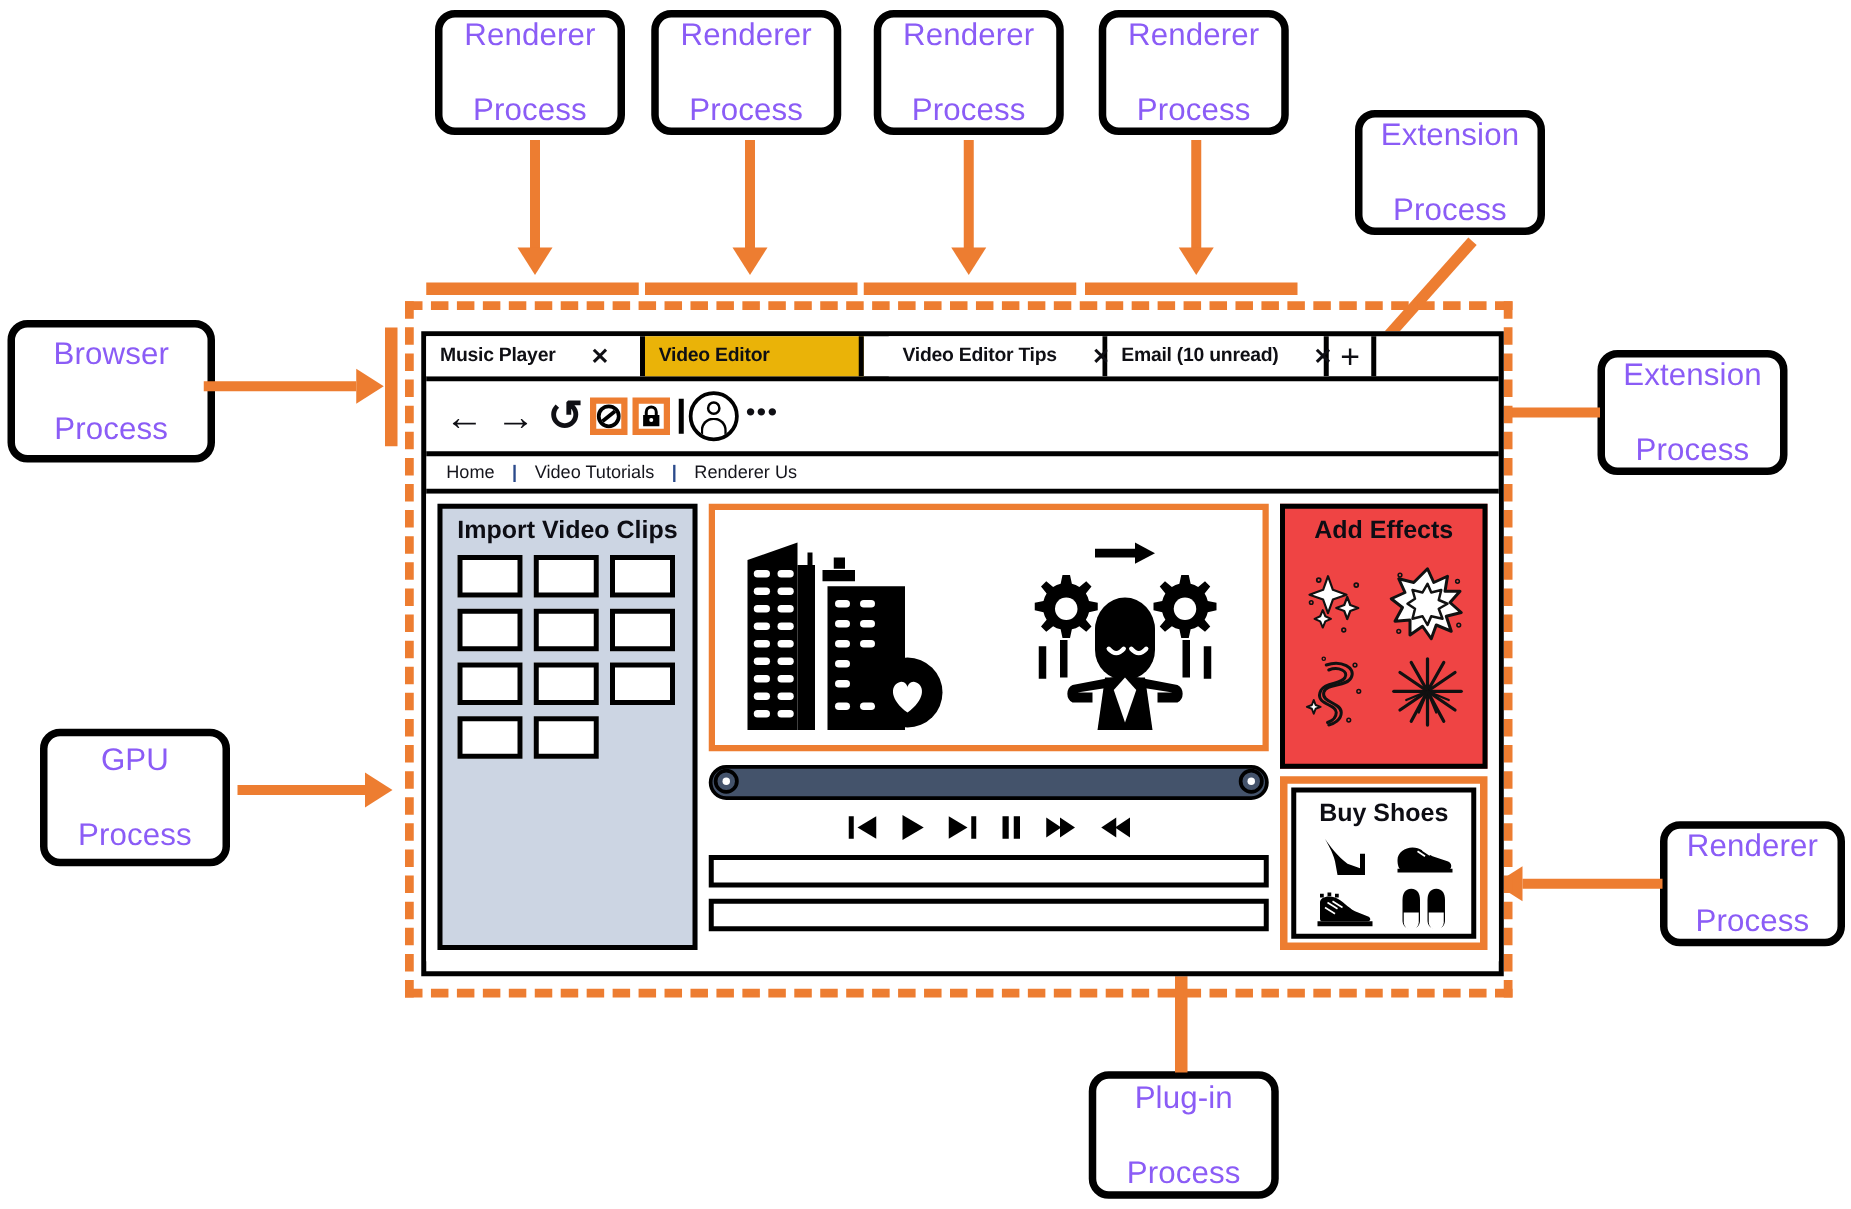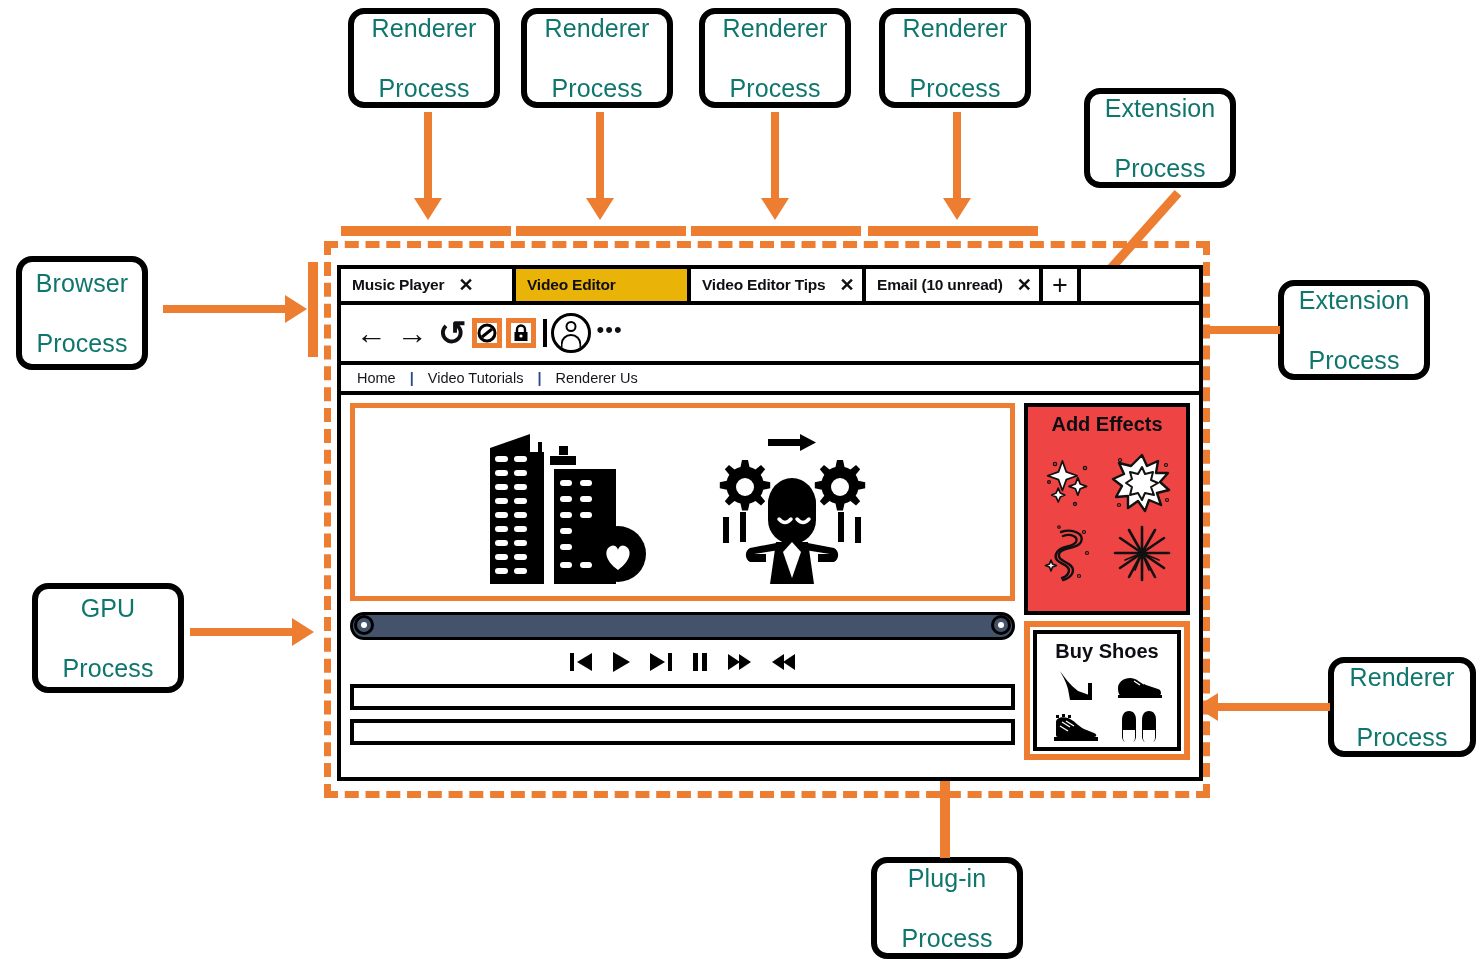--- a/index.html
+++ b/index.html
@@ -13,21 +13,21 @@
   
   .callout{
     position:absolute;
     border:6px solid #000;
     border-radius:16px;
     background:#fff;
     display:flex;align-items:center;justify-content:center;
     text-align:center;
     font-size:25px;
     line-height:1.20;
-    color:#0f766e;
+    color:#8b5cf6;
     box-sizing:border-box;
     letter-spacing:.1px;
   }
   .callout span{display:block;padding:0 4px;}
 
   
   .obar{position:absolute;background:#ED7D31;}
   .arrow-v{position:absolute;width:0;height:0;border-left:14px solid transparent;border-right:14px solid transparent;}
   .arrow-down{border-top:22px solid #ED7D31;}
   .arrow-up{border-bottom:22px solid #ED7D31;}
@@ -51,21 +51,21 @@
     box-sizing:border-box;
     background:#fff;
   }
 
   
   .tabstrip{
     position:relative;height:36px;border-bottom:4px solid #000;
     display:flex;align-items:stretch;box-sizing:border-box;
   }
   .tab{
-    display:flex;align-items:center;gap:8px;
+    display:flex;align-items:center;gap:22px;
     border-right:4px solid #000;
     padding:0 9px 0 11px;
     box-sizing:border-box;
     font-size:15.5px;font-weight:bold;color:#0f0f14;
     white-space:nowrap;
     background:#fff;
   }
   .tab.active{background:#eab308;}
   .tab .tlabel{letter-spacing:-0.2px;}
   .tab .xclose{font-size:18px;font-weight:600;line-height:1;margin-left:6px;}
@@ -203,21 +203,21 @@
     <line x1="128" y1="8" x2="30" y2="118" stroke="#ED7D31" stroke-width="9"></line>
     <polygon points="18,132 40,112 24,100" fill="#ED7D31"></polygon>
   </svg>
 
   <div class="callout" style="left:1278px;top:280px;width:152px;height:100px;">
     <span><span>Extension</span><br><span>Process</span></span>
   </div>
   <div class="obar" style="left:1140px;top:326px;width:140px;height:8px;"></div>
   <div class="arrow-h arrow-left" style="left:1118px;top:316px;"></div>
 
-  <div class="callout" style="left:16px;top:256px;width:132px;height:114px;">
+  <div class="callout" style="left:6px;top:256px;width:166px;height:114px;">
     <span><span>Browser</span><br><span>Process</span></span>
   </div>
   <div class="obar" style="left:163px;top:305px;width:122px;height:8px;"></div>
   <div class="arrow-h arrow-right" style="left:285px;top:295px;"></div>
   <div class="obar" style="left:308px;top:262px;width:10px;height:95px;"></div>
 
   <div class="callout" style="left:32px;top:583px;width:152px;height:110px;">
     <span><span>GPU</span><br><span>Process</span></span>
   </div>
   <div class="obar" style="left:190px;top:628px;width:102px;height:8px;"></div>
@@ -240,21 +240,21 @@
   <div class="browser">
 
     <div class="tabstrip">
       <div class="tab" style="width:175px;">
         <span class="tlabel">Music Player</span>
         <span class="xclose">✕</span>
       </div>
       <div class="tab active" style="width:175px;">
         <span class="tlabel">Video Editor</span>
       </div>
-      <div class="tab" style="width:175px;">
+      <div class="tab" style="width:175px;margin-left:20px;">
         <span class="tlabel">Video Editor Tips</span>
         <span class="xclose">✕</span>
       </div>
       <div class="tab" style="width:177px;">
         <span class="tlabel">Email (10 unread)</span>
         <span class="xclose">✕</span>
       </div>
       <div class="tab-new">+</div>
       <div class="tab-filler"></div>
     </div>
@@ -290,20 +290,36 @@
     <div class="sitenav">
       <span>Home</span>
       <span class="sep">|</span>
       <span>Video Tutorials</span>
       <span class="sep">|</span>
       <span>Renderer Us</span>
     </div>
 
     <div class="pagebody">
 
+      <div class="leftpanel">
+        <div class="panel-title">Import Video Clips</div>
+        <div class="clipgrid">
+          <div class="clip"></div>
+          <div class="clip"></div>
+          <div class="clip"></div>
+          <div class="clip"></div>
+          <div class="clip"></div>
+          <div class="clip"></div>
+          <div class="clip"></div>
+          <div class="clip"></div>
+          <div class="clip"></div>
+          <div class="clip"></div>
+          <div class="clip"></div>
+        </div>
+      </div>
 
       <div class="center">
 
         <div class="preview">
           <svg width="430" height="180" viewBox="0 0 430 180">
 
             <g fill="#000">
               <rect x="70" y="30" width="4" height="18"></rect>
               <polygon points="22,36 62,22 62,172 22,172"></polygon>
               <rect x="62" y="40" width="14" height="132"></rect>

